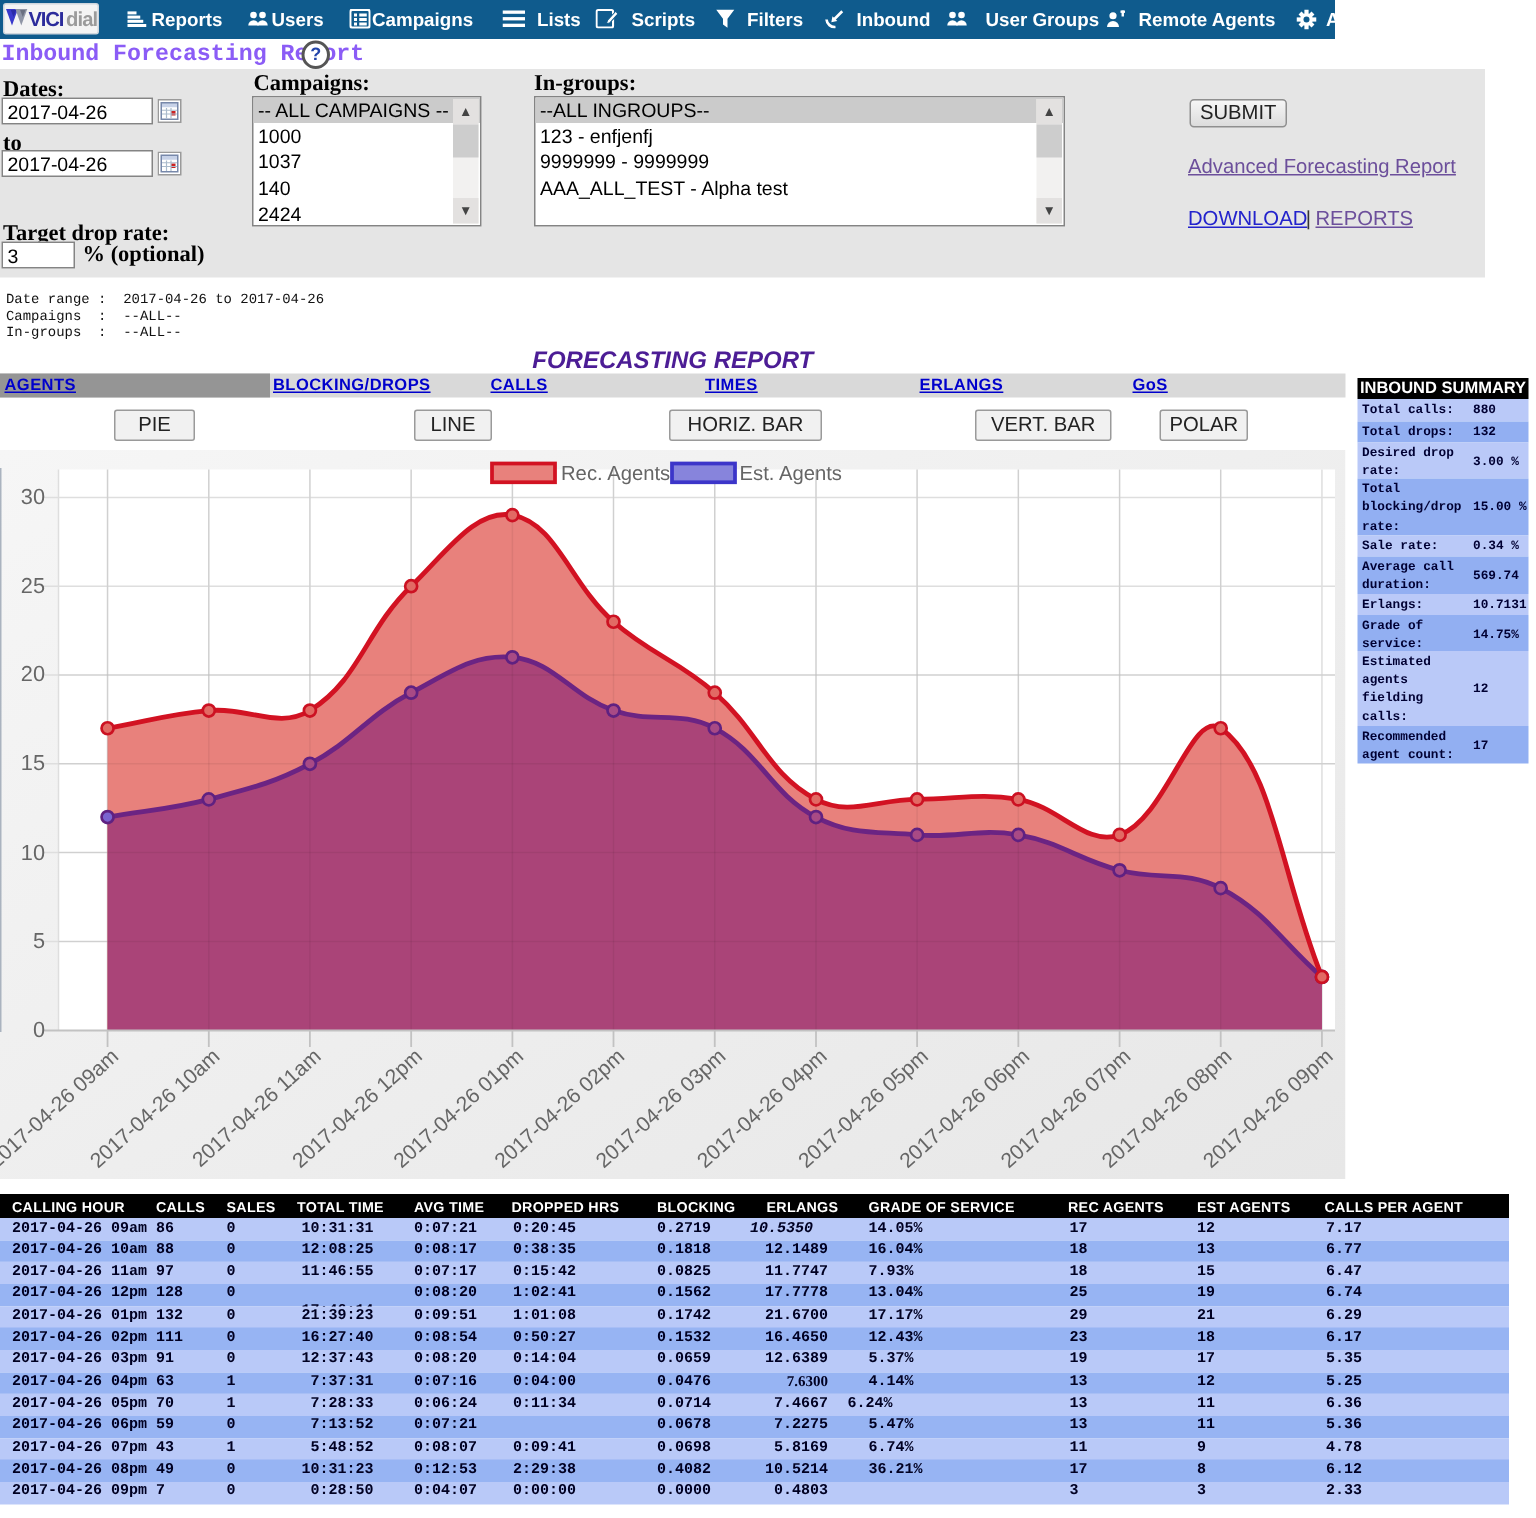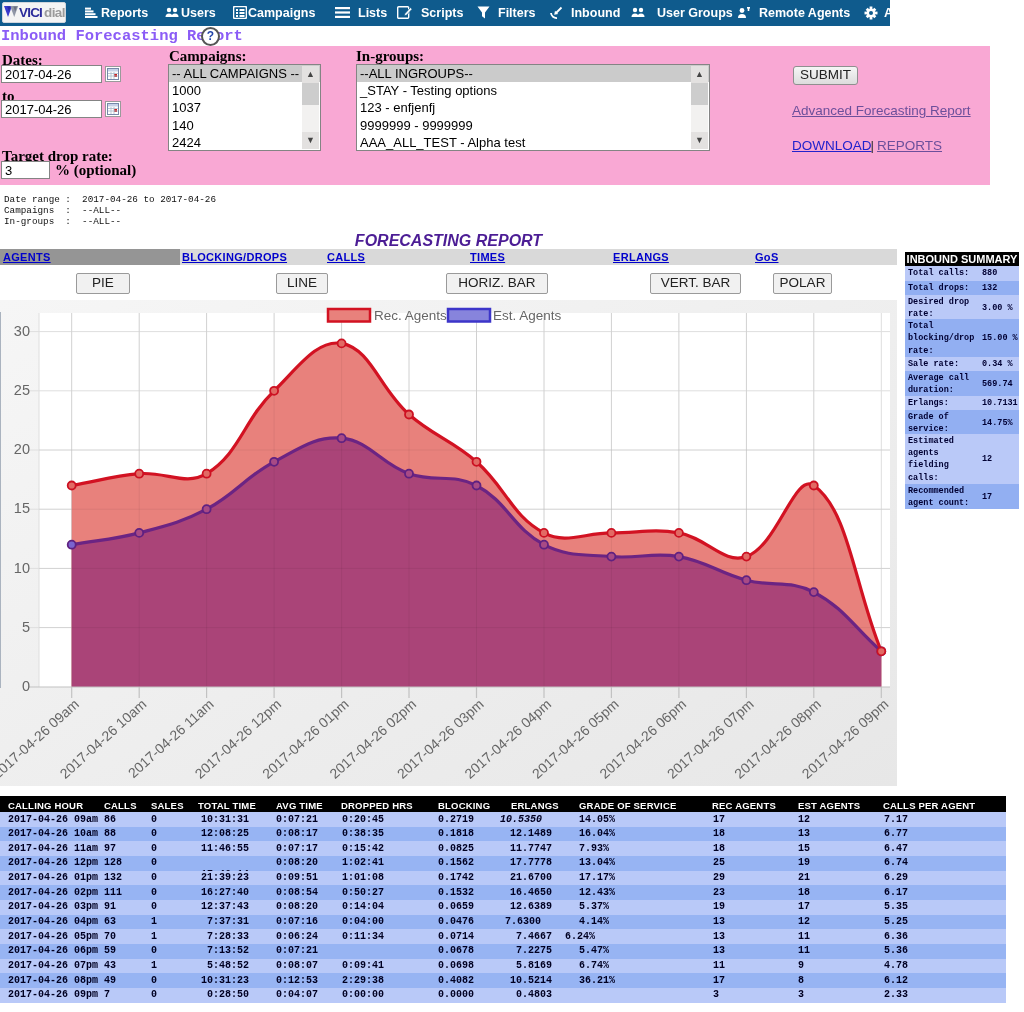--- a/index.html
+++ b/index.html
@@ -7,21 +7,21 @@
 .abs{position:absolute;}
 
 #nav{left:0;top:0;width:890px;height:26px;background:#0f5b8d;}
 .navitem{position:absolute;top:6px;color:#fff;font-weight:bold;font-size:12.5px;white-space:nowrap;}
 .nico{position:absolute;top:6px;}
 #logo{position:absolute;left:2px;top:2px;width:64px;height:21px;background:#f4f4f4;border-radius:2px;border:1px solid #cfd6dd;box-sizing:border-box;font-size:15px;font-weight:bold;line-height:18px;}
 
 #title{left:1px;top:27px;font-family:Liberation Mono, monospace;font-weight:bold;font-size:15.5px;color:#8b5cf6;}
 #helpq{left:201px;top:27px;width:15px;height:15px;border:2px solid #555;border-radius:50%;background:#fff;color:#2244aa;font-weight:bold;font-size:12px;text-align:center;line-height:15px;}
 
-#formpanel{left:0;top:46px;width:990px;height:139px;background:#f9a8d4;}
+#formpanel{left:0;top:46px;width:990px;height:139px;background:#e5e5e5;}
 .slabel{font-family:"Liberation Serif",serif;font-weight:bold;font-size:15px;color:#000;position:absolute;}
 .tinput{position:absolute;background:#fff;border:1px solid #848484;box-sizing:border-box;font-size:13px;color:#000;padding:1px 3px;line-height:15px;}
 .callink{position:absolute;width:17px;height:17px;}
 .listbox{position:absolute;background:#fff;border:1px solid #848484;box-sizing:border-box;font-size:13px;color:#000;}
 .lopt{height:17.2px;line-height:17.2px;padding-left:3px;white-space:nowrap;overflow:hidden;}
 .lsel{background:#cbcbcb;}
 .sbar{position:absolute;top:1px;right:1px;width:17px;bottom:1px;background:#f2f1f0;}
 .sarr{position:absolute;left:0;width:17px;height:17px;background:#e3e1e0;text-align:center;font-size:9px;color:#444;line-height:17px;}
 .sthumb{position:absolute;left:0;width:17px;background:#cdcdcd;}
 #submitbtn{position:absolute;left:793px;top:20px;width:65px;height:19px;background:linear-gradient(#f6f6f6,#dcdcdc);border:1px solid #8f8f8f;border-radius:3px;box-sizing:border-box;font-size:13.5px;color:#222;text-align:center;line-height:16px;}
@@ -173,21 +173,20 @@
 <div class="lopt">2424</div>
 <div class="sbar">
         <div class="sarr" style="top:0;">▲</div>
         <div class="sthumb" style="top:17px;height:22px;"></div>
         <div class="sarr" style="bottom:0;">▼</div>
       </div>
 </div>
 <div class="slabel" style="left:356px;top:1.5px;">In-groups:</div>
 <div class="listbox" style="left:356px;top:18px;width:354px;height:87px;">
 <div class="lopt lsel">--ALL INGROUPS--</div>
-<div class="lopt">_STAY - Testing options</div>
 <div class="lopt">123 - enfjenfj</div>
 <div class="lopt">9999999 - 9999999</div>
 <div class="lopt">AAA_ALL_TEST - Alpha test</div>
 <div class="sbar">
         <div class="sarr" style="top:0;">▲</div>
         <div class="sthumb" style="top:17px;height:22px;"></div>
         <div class="sarr" style="bottom:0;">▼</div>
       </div>
 </div>
 <div id="submitbtn">SUBMIT</div>
@@ -498,21 +497,21 @@
     <div class="bcell" style="left:884px;">5.35</div>
   </div>
 <div class="brow bd" style="top:914.55px;">
     <div class="bcell" style="left:8px;">2017-04-26 04pm</div>
     <div class="bcell" style="left:104px;">63</div>
     <div class="bcell" style="left:151px;">1</div>
     <div class="bcell" style="left:198px;width:51px;text-align:right;">7:37:31</div>
     <div class="bcell" style="left:276px;">0:07:16</div>
     <div class="bcell" style="left:342px;">0:04:00</div>
     <div class="bcell" style="left:438px;">0.0476</div>
-    <div class="bcell" style="left:494px;width:58px;text-align:center;">7.6300</div>
+    <div class="bcell" style="left:494px;width:58px;text-align:right;font-family:Liberation Serif, serif;">7.6300</div>
     <div class="bcell" style="left:579px;">4.14%</div>
     <div class="bcell" style="left:713px;">13</div>
     <div class="bcell" style="left:798px;">12</div>
     <div class="bcell" style="left:884px;">5.25</div>
   </div>
 <div class="brow bl" style="top:929.20px;">
     <div class="bcell" style="left:8px;">2017-04-26 05pm</div>
     <div class="bcell" style="left:104px;">70</div>
     <div class="bcell" style="left:151px;">1</div>
     <div class="bcell" style="left:198px;width:51px;text-align:right;">7:28:33</div>

